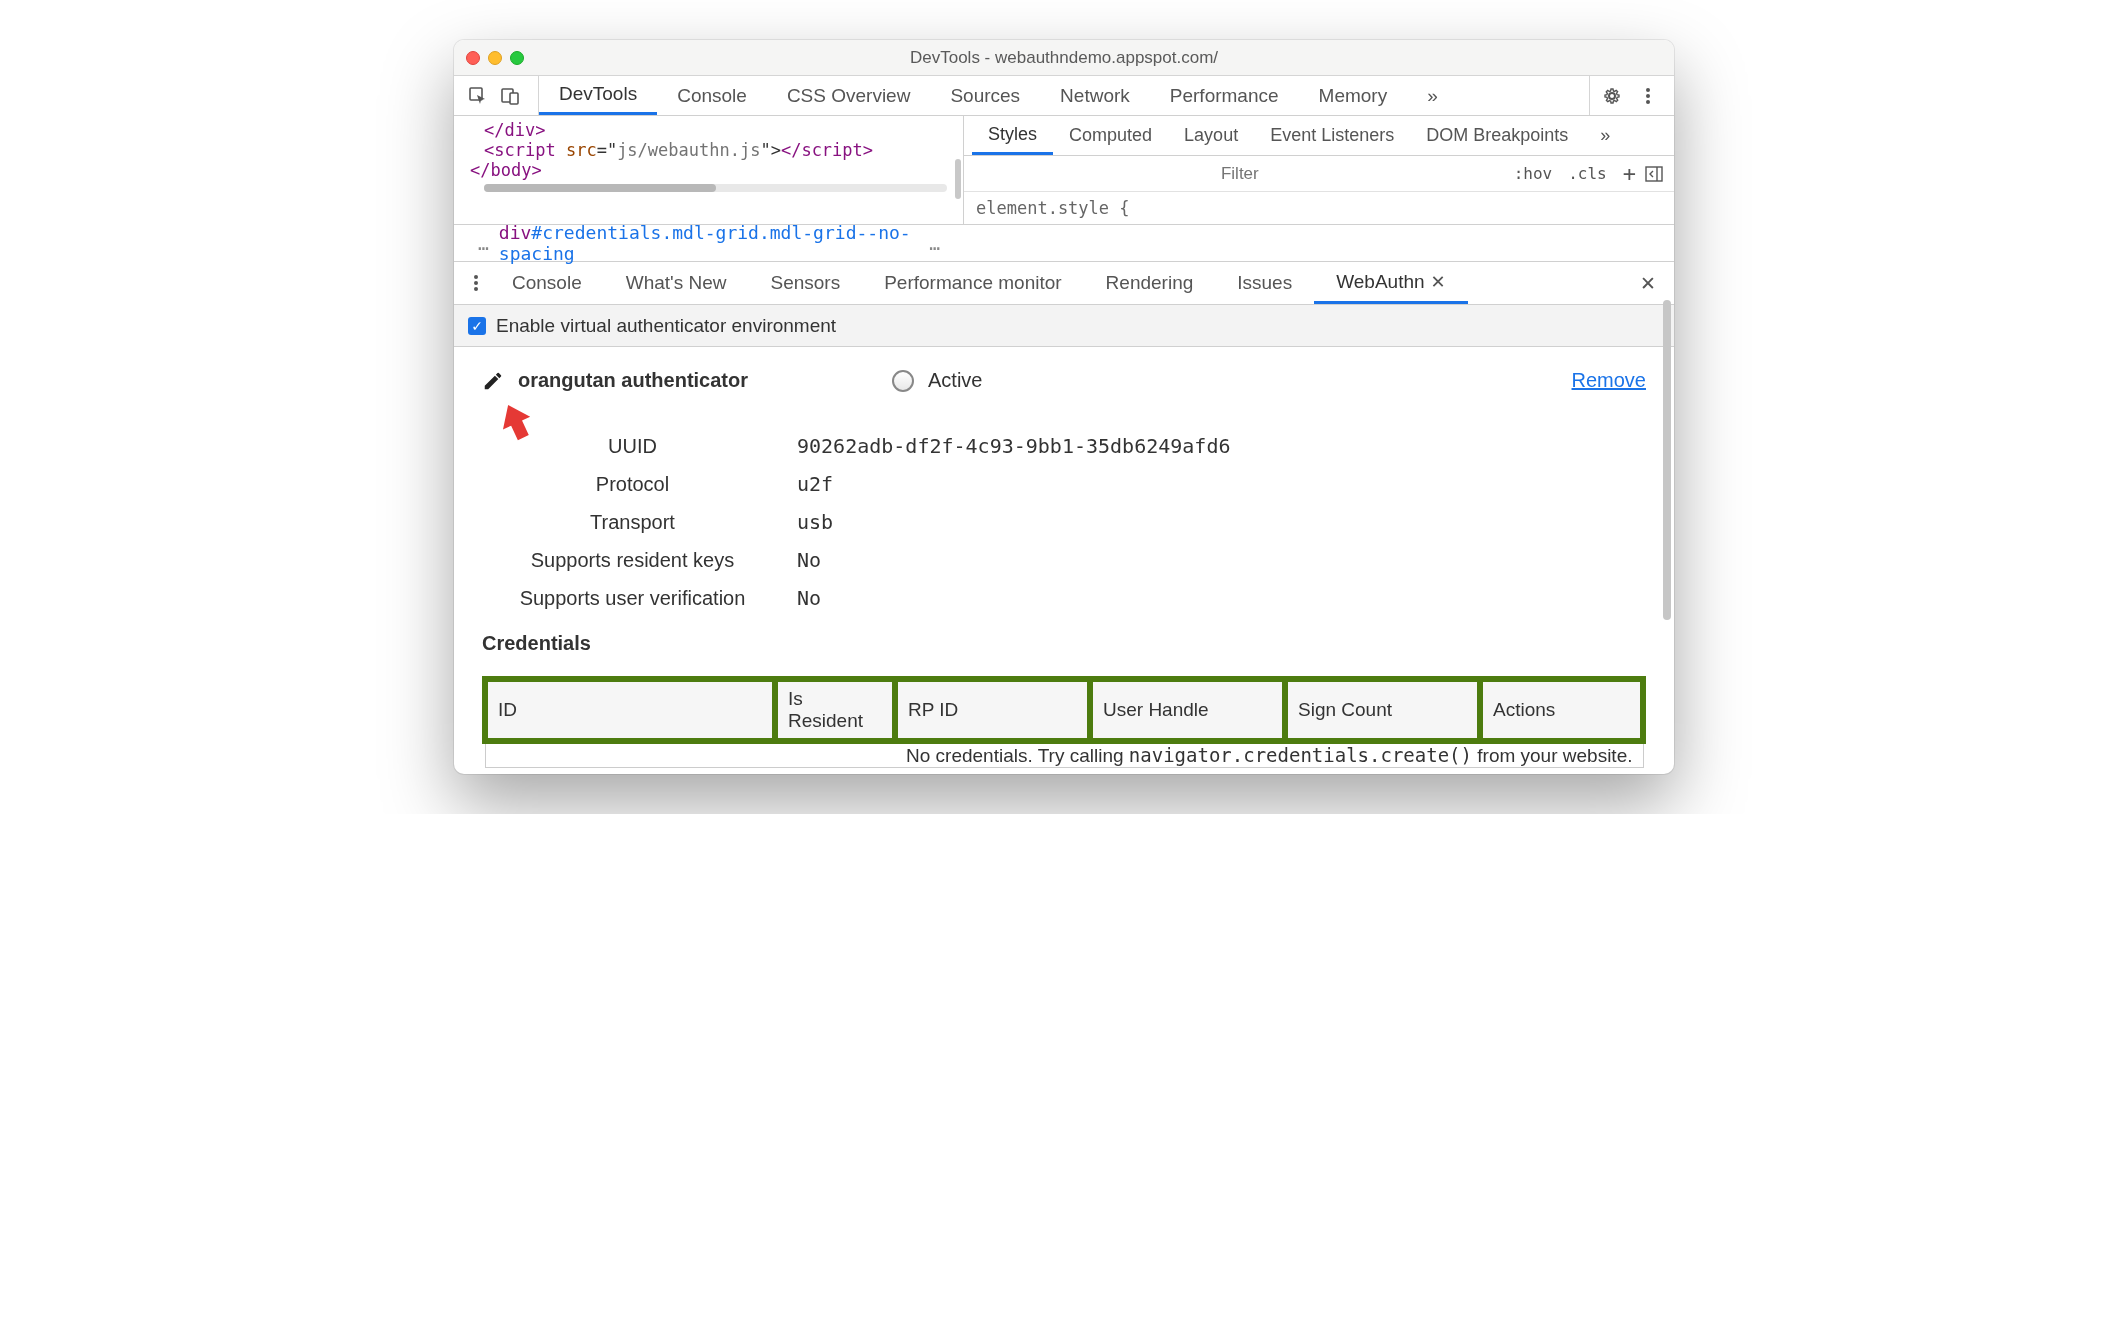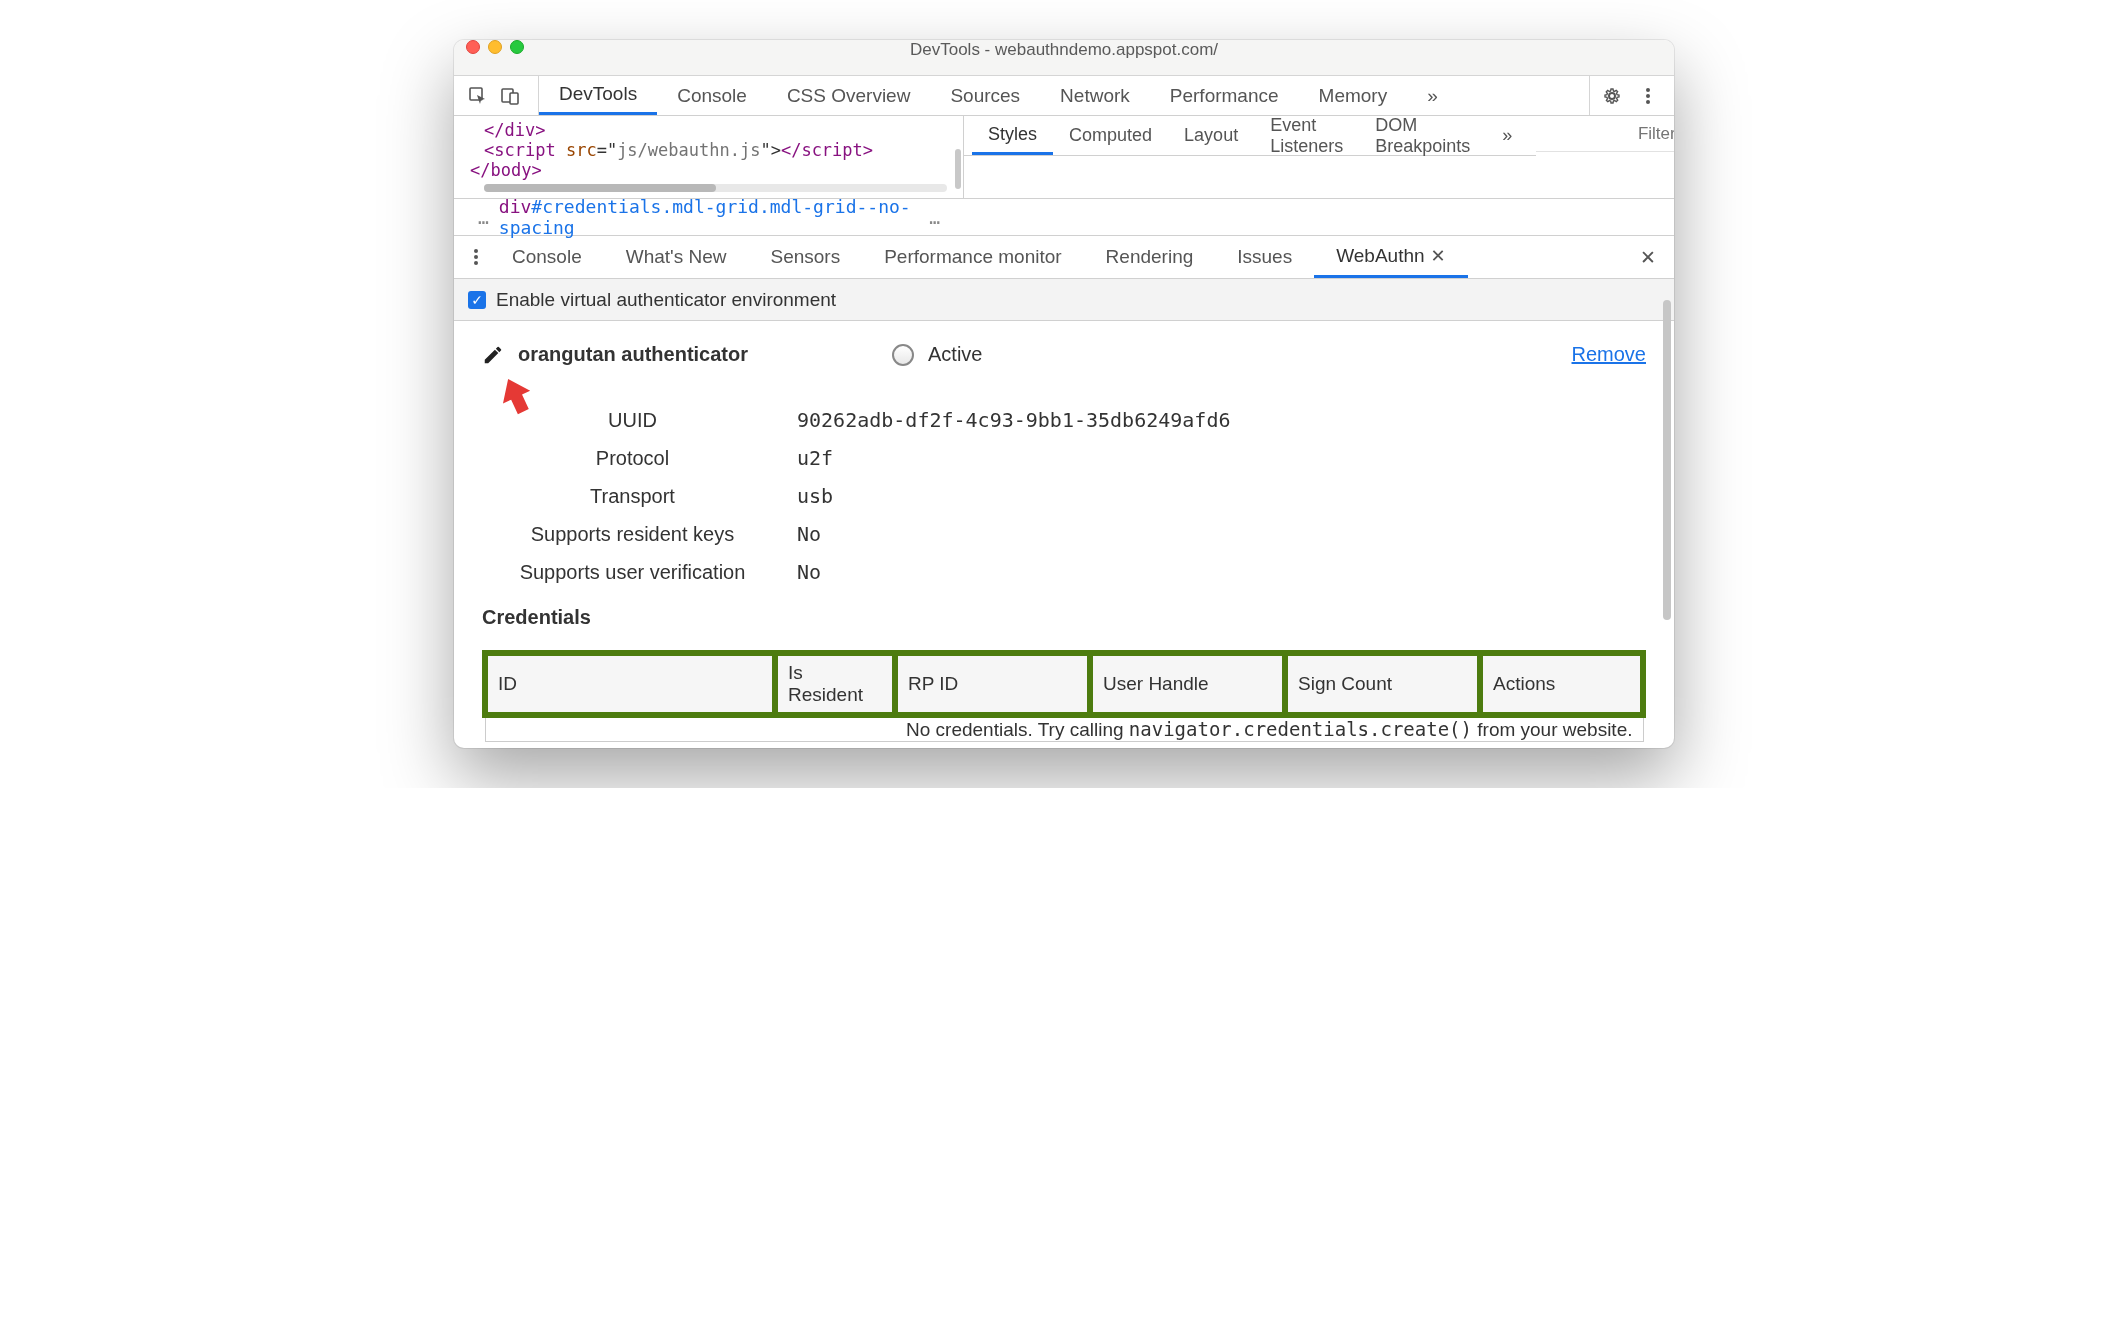--- a/index.html
+++ b/index.html
@@ -16,21 +16,21 @@
     background:#fff;
     border-radius:10px;
     box-shadow: 0 30px 70px rgba(0,0,0,0.35), 0 0 0 1px rgba(0,0,0,0.08);
     overflow:hidden;
   }
   
   .titlebar {
     height:36px;
     background:#f5f5f4;
     border-bottom:1px solid #d5d5d5;
-    display:flex; align-items:flex-start; position:relative;
+    display:flex; align-items:center; position:relative;
   }
   .traffic { display:flex; gap:8px; padding-left:12px; }
   .dot { width:14px;height:14px;border-radius:50%; }
   .dot.red{background:#ff5f56;border:1px solid #e0443e;}
   .dot.yellow{background:#ffbd2e;border:1px solid #dea123;}
   .dot.green{background:#27c93f;border:1px solid #1aab29;}
   .title { position:absolute; left:0; right:0; text-align:center; font-size:17px; color:#5a5a5a;}
   
   .main-tabs {
     display:flex; align-items:center; height:40px;
@@ -49,21 +49,21 @@
   .splitrow{display:flex;border-bottom:1px solid #d0d0d0;}
   .codepane{flex:1;min-width:0;border-right:1px solid #d0d0d0;font-family:Menlo,monospace;font-size:17px;padding:4px 16px 4px 30px;color:#333;position:relative;}
   .codepane .line{white-space:pre;}
   .tag{color:#881280;}
   .attr{color:#994500;}
   .str{color:#737373;}
   .scrollbar-h{height:8px;background:#e8e8e8;border-radius:4px;margin:4px 0 2px;}
   .scrollbar-h .thumb{width:50%;height:100%;background:#b8b8b8;border-radius:4px;}
   .sidebar-resizer{position:absolute;right:0;top:0;bottom:0;width:10px;}
   .sidebar-resizer .sthumb{position:absolute;right:2px;top:40%;width:6px;height:40px;background:#c8c8c8;border-radius:3px;}
-  .stylespane{width:710px;display:flex;flex-direction:row;}
+  .stylespane{width:710px;display:flex;flex-direction:column;}
   .styles-tabs{display:flex;align-items:center;height:40px;border-bottom:1px solid #d0d0d0;padding:0 8px;font-size:18px;color:#555;}
   .styles-tabs .stab{padding:0 16px;height:100%;display:flex;align-items:center;}
   .styles-tabs .stab.active{border-bottom:3px solid #1a73e8;color:#333;font-weight:500;}
   .styles-filter{display:flex;align-items:center;height:36px;border-bottom:1px solid #e2e2e2;padding:0 10px;font-size:17px;color:#555;}
   .styles-filter input{flex:1;border:none;outline:none;font-size:17px;color:#888;font-family:inherit;text-align:center;}
   .styles-filter .ctrl{padding:0 8px;color:#555;font-family:Menlo,monospace;font-size:16px;}
   .styles-body{padding:6px 12px;font-family:Menlo,monospace;font-size:17px;color:#666;}
   
   .breadcrumb{display:flex;align-items:center;height:36px;padding:0 14px;font-size:18px;color:#555;border-bottom:1px solid #d0d0d0;font-family:Menlo,monospace;}
   .breadcrumb .dots{color:#888;padding:0 10px;}

